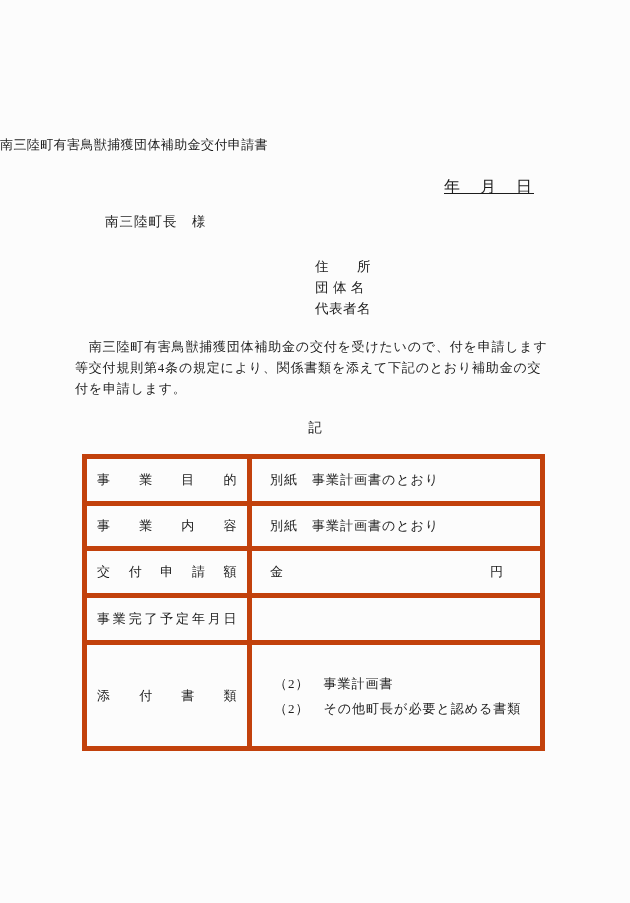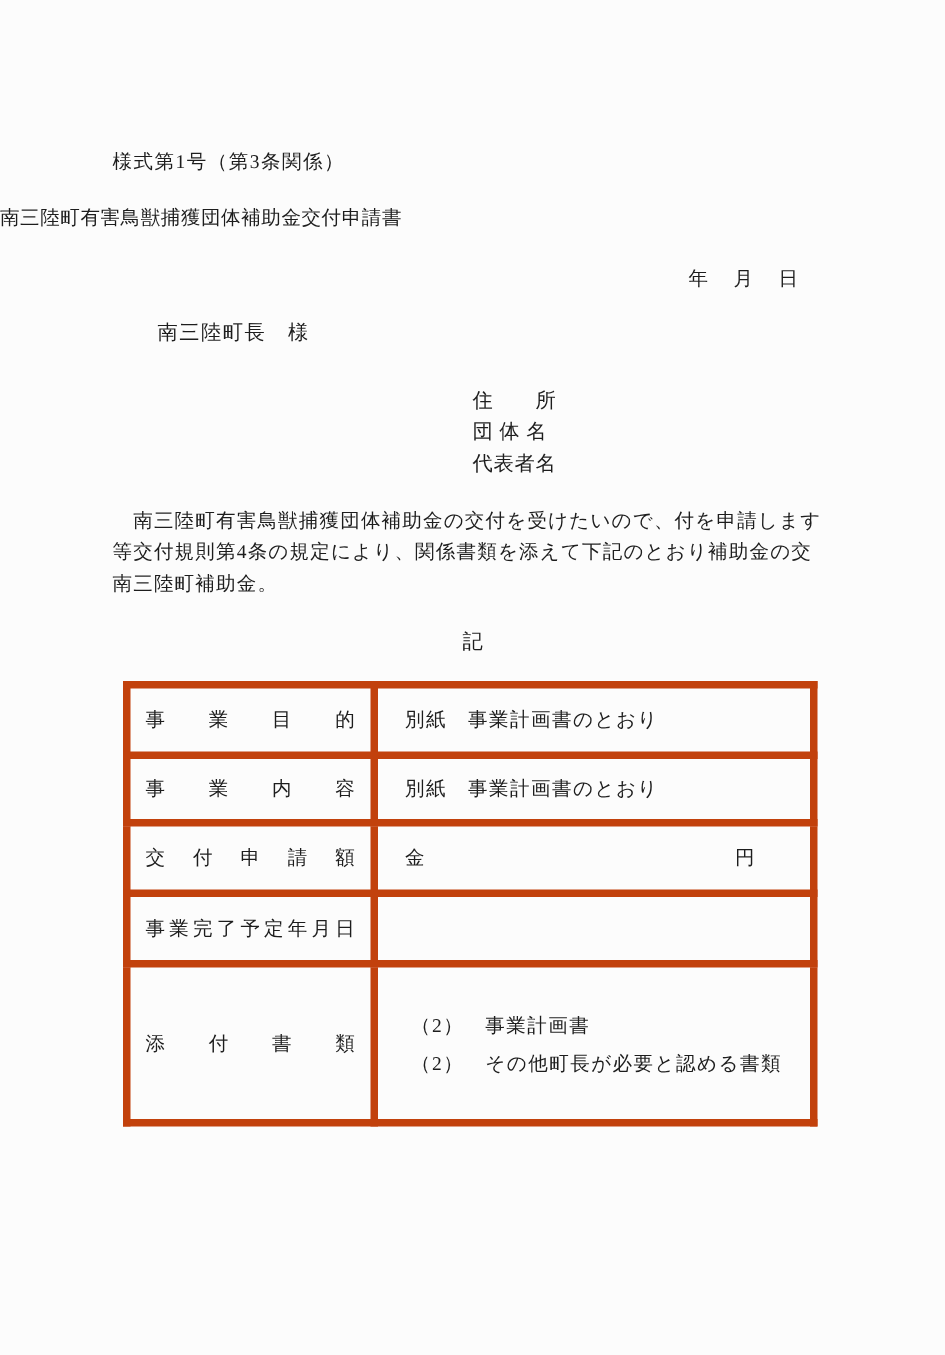--- a/index.html
+++ b/index.html
@@ -16,21 +16,21 @@
   .form-number {
     position: absolute; left: 75px; top: 99px;
     font-size: 13px; letter-spacing: 1px; white-space: nowrap;
   }
   .doc-title {
     position: absolute; left: 0; top: 136px; width: 533px;
     text-align: left; font-size: 13px; letter-spacing: 0.4px; white-space: nowrap;
   }
   .date-line {
     position: absolute; right: 96px; top: 177px;
-    font-size: 13px; letter-spacing: 2px; white-space: nowrap;
+    font-size: 16px; letter-spacing: 2px; white-space: nowrap; text-decoration: underline;
   }
   .addressee {
     position: absolute; left: 105px; top: 213px;
     font-size: 13.5px; letter-spacing: 1px; white-space: nowrap;
   }
   .applicant-block {
     position: absolute; left: 315px; top: 256px;
     font-size: 13.5px; line-height: 21px;
   }
   .applicant-block div { white-space: nowrap; letter-spacing: 0.5px; }
@@ -82,38 +82,37 @@
   }
   td.attach-cell { padding-left: 22px; }
   .attach-items { display: flex; flex-direction: column; justify-content: center; }
   .attach-items div { line-height: 25px; white-space: nowrap; letter-spacing: 1px; }
 </style>
 </head>
 <body>
 
 <div class="page">
 
-  <div class="form-number">様式第1号（第3条関係）</div>
 
   <div class="doc-title">南三陸町有害鳥獣捕獲団体補助金交付申請書</div>
 
   <div class="date-line">年　月　日</div>
 
   <div class="addressee">南三陸町長　様</div>
 
   <div class="applicant-block">
     <div>住　　所</div>
     <div>団 体 名</div>
     <div>代表者名</div>
   </div>
 
   <div class="body-text">
     <div>　南三陸町有害鳥獣捕獲団体補助金の交付を受けたいので、付を申請します</div>
     <div>等交付規則第4条の規定により、関係書類を添えて下記のとおり補助金の交</div>
-    <div>南三陸町補助金。</div>
+    <div>付を申請します。</div>
   </div>
 
   <div class="record-mark">記</div>
 
   <table class="form-table">
     <tbody>
         <tr class="row-h1">
       <td class="label-cell">事　業　目　的</td>
       <td class="value-cell">別紙　事業計画書のとおり</td>
     </tr>

